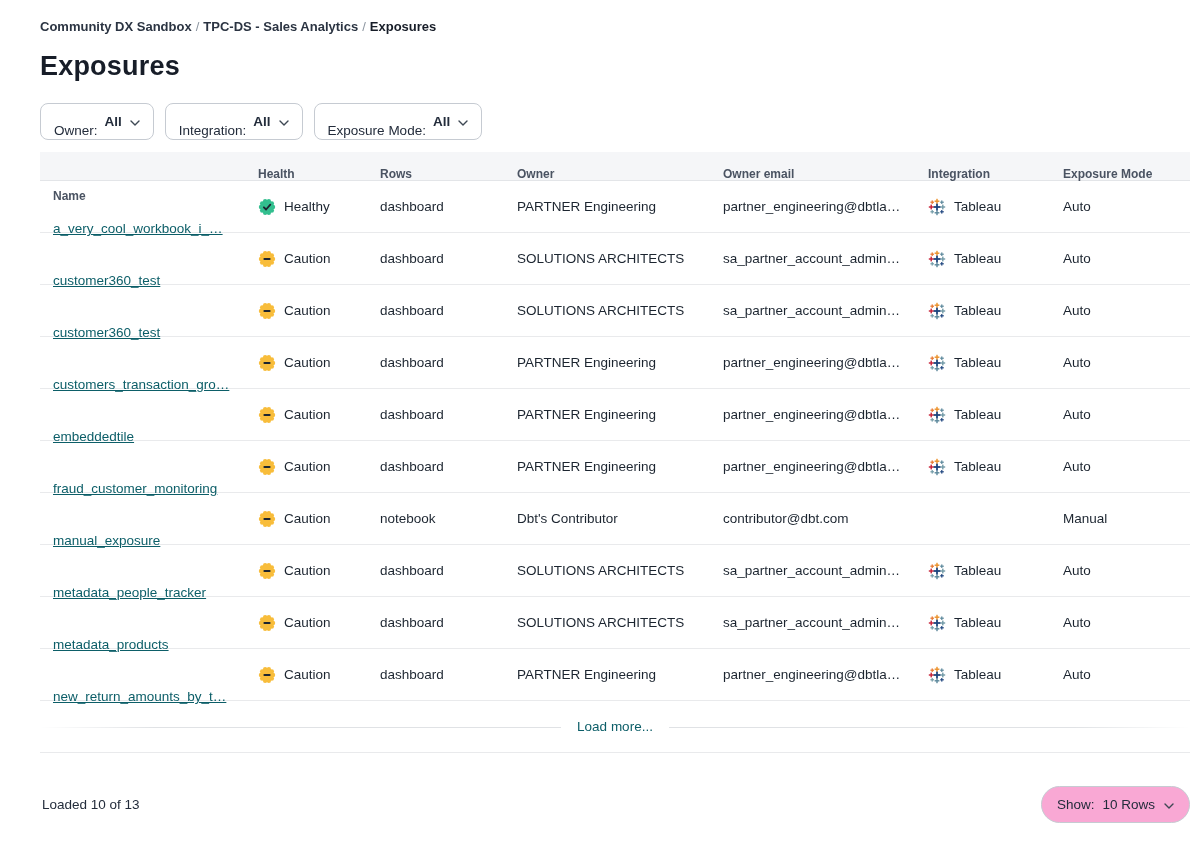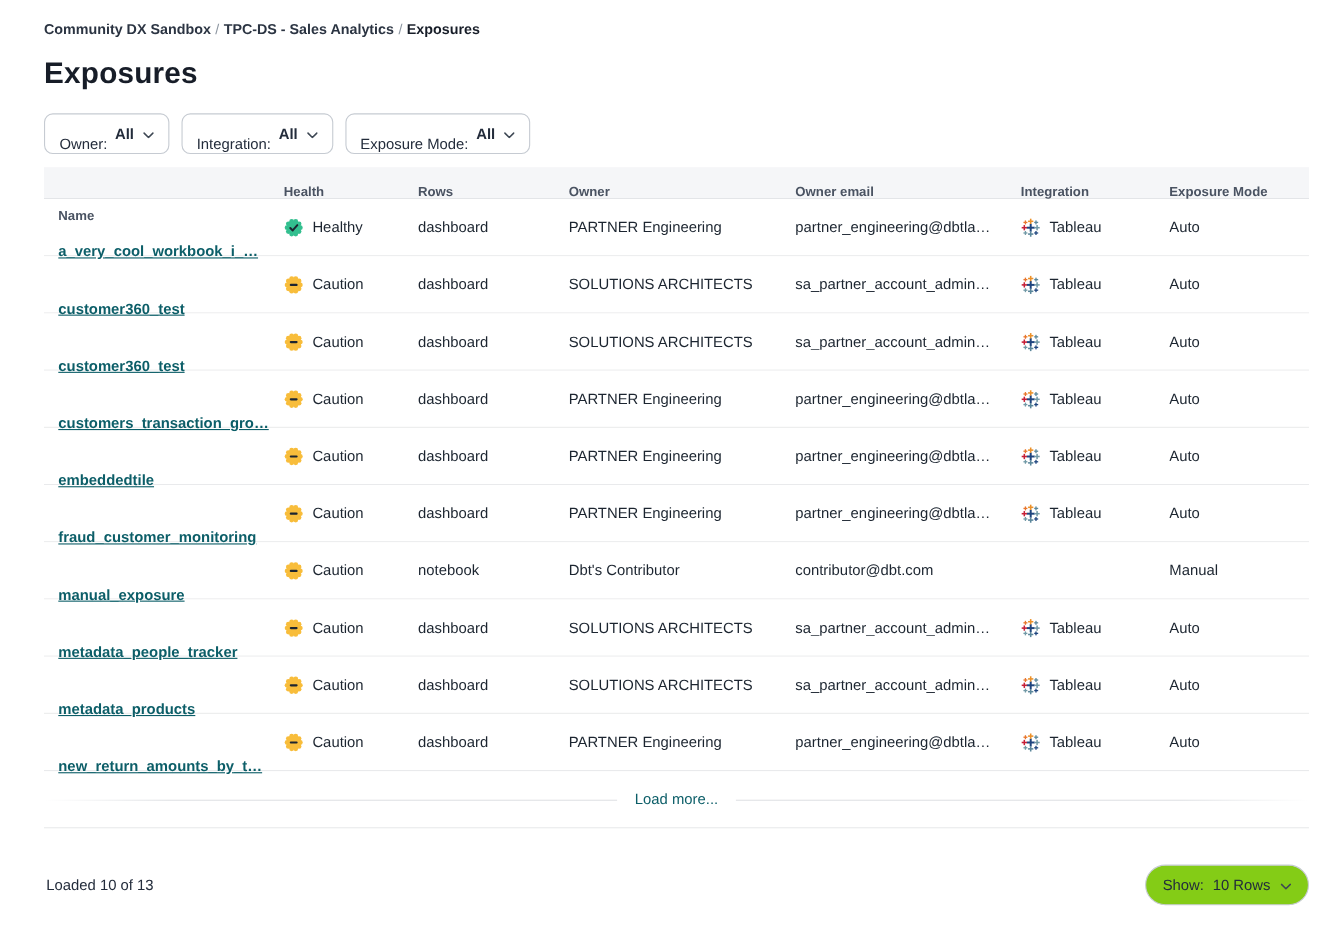--- a/index.html
+++ b/index.html
@@ -41,38 +41,38 @@
     align-items:center;
   }
   .thead {
     background:#f5f6f8; height:29px;
     font-size:12px; font-weight:700; color:#4a5362;
     border-bottom:1px solid #e3e5e8;
   }
   .thead .cell:first-child, .trow .cell:first-child { padding-left:13px;margin-top:44px; }
   .trow { height:52px; border-bottom:1px solid #e9eaec; font-size:13.5px; background:#fff; }
   .cell { overflow:hidden; white-space:nowrap; }
-  .name-link { color:var(--link-color,#0c5e68); font-weight:700; text-decoration:underline; cursor:pointer; font-size:13.5px; }
+  .name-link { color:var(--link-color,#0c5e68); font-weight:400; text-decoration:underline; cursor:pointer; font-size:13.5px; }
   .health-cell, .integration-cell { display:flex; align-items:center; gap:8px; }
   .health-cell svg, .integration-cell svg { flex:0 0 auto; }
 
   
   .load-more-row { position:relative; height:52px; display:flex; align-items:center; justify-content:center; border-bottom:1px solid #e9eaec; }
   .load-more-row::before {
     content:''; position:absolute; left:0; right:0; top:50%; height:1px;
     background:linear-gradient(to right, rgba(224,226,229,0), #e0e2e5 10%, #e0e2e5 90%, rgba(224,226,229,0));
   }
   .load-more-link { position:relative; z-index:1; background:#fff; padding:0 16px; color:var(--link-color,#0c5e68); font-size:13.5px; cursor:pointer; }
 
   
   .footer { margin-top:33px; display:flex; align-items:center; justify-content:space-between; }
   .loaded-count { font-size:13.5px; color:#232c3b; padding-left:2px; }
   .show-rows-btn {
     display:flex; align-items:center; gap:8px;
-    border:1px solid #c6cbd2; border-radius:19px; background:#84cc16;
+    border:1px solid #c6cbd2; border-radius:19px; background:#f9a8d4;
     padding:0 15px; height:37px; font-size:13.5px; color:#232c3b; cursor:pointer;
     font-family:"Liberation Sans", sans-serif;
   }
 </style>
 </head>
 <body>
 
 <div class="page">
 
   <nav class="breadcrumb">

